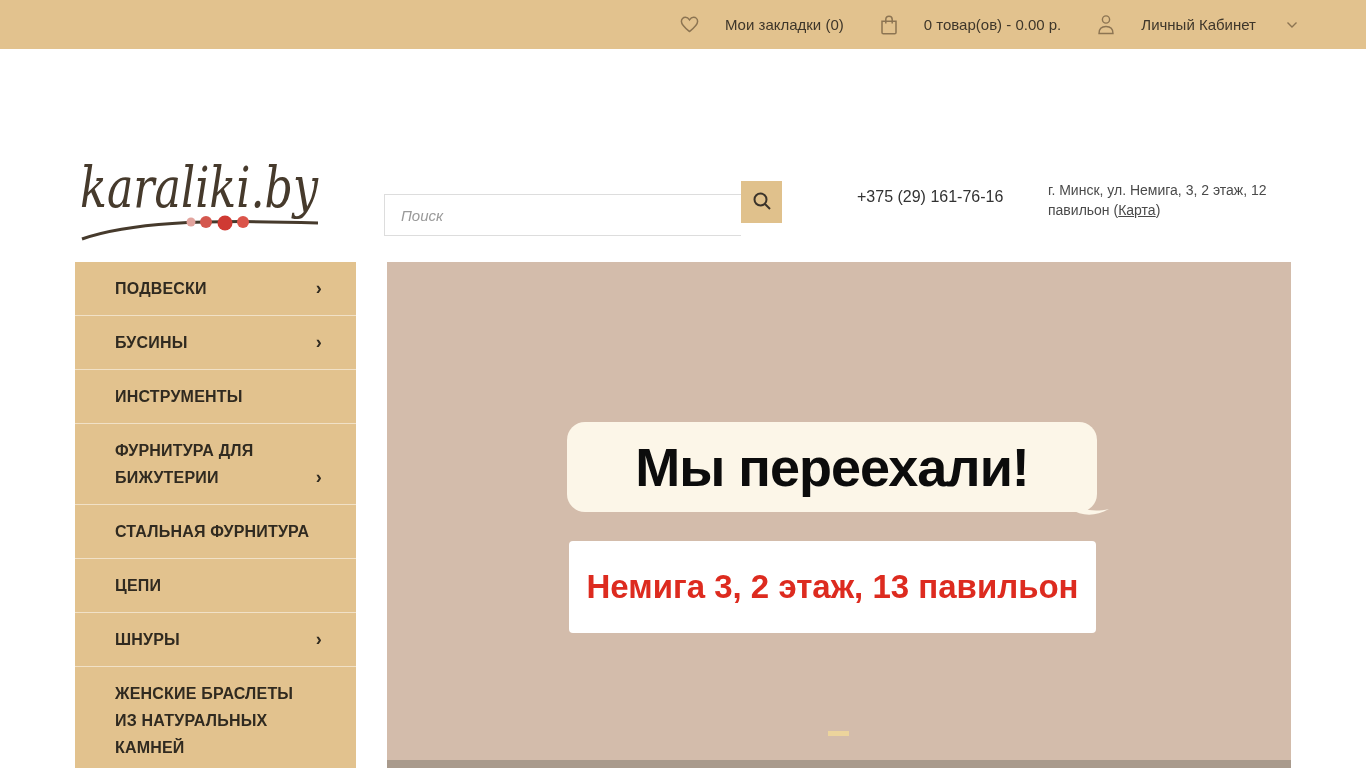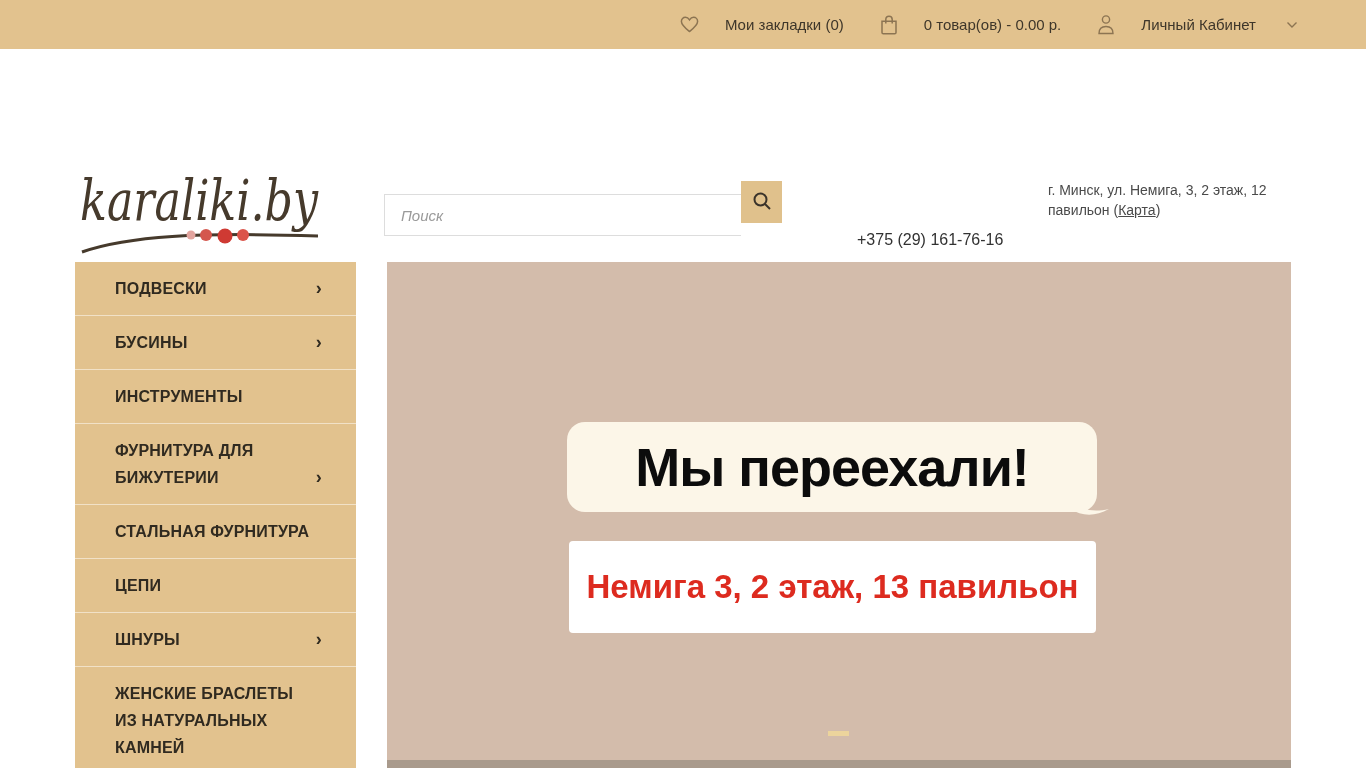--- a/index.html
+++ b/index.html
@@ -12,30 +12,30 @@
             background:#e2c28e; display:flex; align-items:center; justify-content:flex-end;
             padding-right:68px; }
   .topbar-right { display:flex; align-items:center; gap:36px; }
   .topbar-link { display:flex; align-items:center; gap:26px; color:#3e362a;
                  font-size:15px; text-decoration:none; cursor:pointer; }
   .topbar-link .icon { display:flex; align-items:center; }
   .topbar-link .chev { margin-left:4px; }
 
   
   .header { position:absolute; left:0; top:49px; width:1366px; height:213px; background:#fff; }
-  .logo { position:absolute; left:78px; top:99px; width:246px; height:128px; cursor:pointer; }
+  .logo { position:absolute; left:78px; top:86px; width:246px; height:128px; cursor:pointer; }
 
   .searchbox { position:absolute; left:384px; top:132px; width:398px; height:42px; display:flex; }
   .searchbox input { flex:1; height:42px; border:1px solid #ddd; border-right:none;
                      padding:0 16px; font-size:15px; font-style:italic; color:#555; outline:none;margin-top:13px; }
   .searchbox input::placeholder { color:#9a9a9a; font-style:italic; }
   .search-btn { width:41px; height:42px; background:#e0c18c; border:none; cursor:pointer;
                 display:flex; align-items:center; justify-content:center; }
 
-  .phone { position:absolute; left:857px; top:139px; font-size:16px; color:#323232;margin-top:43px; }
+  .phone { position:absolute; left:857px; top:139px; font-size:16px; color:#323232; }
   .address { position:absolute; left:1048px; top:131px; width:240px; font-size:14px;
              line-height:20px; color:#4a4a4a; }
   .address a { color:#4a4a4a; text-decoration:underline; cursor:pointer; }
 
   
   .sidebar { position:absolute; left:75px; top:262px; width:281px; background:#e2c28e; }
   .sidebar ul { list-style:none; }
   .sidebar li { display:flex; justify-content:space-between; align-items:flex-end;
                 padding:13px 34px 13px 40px; border-bottom:1px solid rgba(255,255,255,0.5);
                 font-size:16px; line-height:27px; font-weight:bold; color:#302a20;

